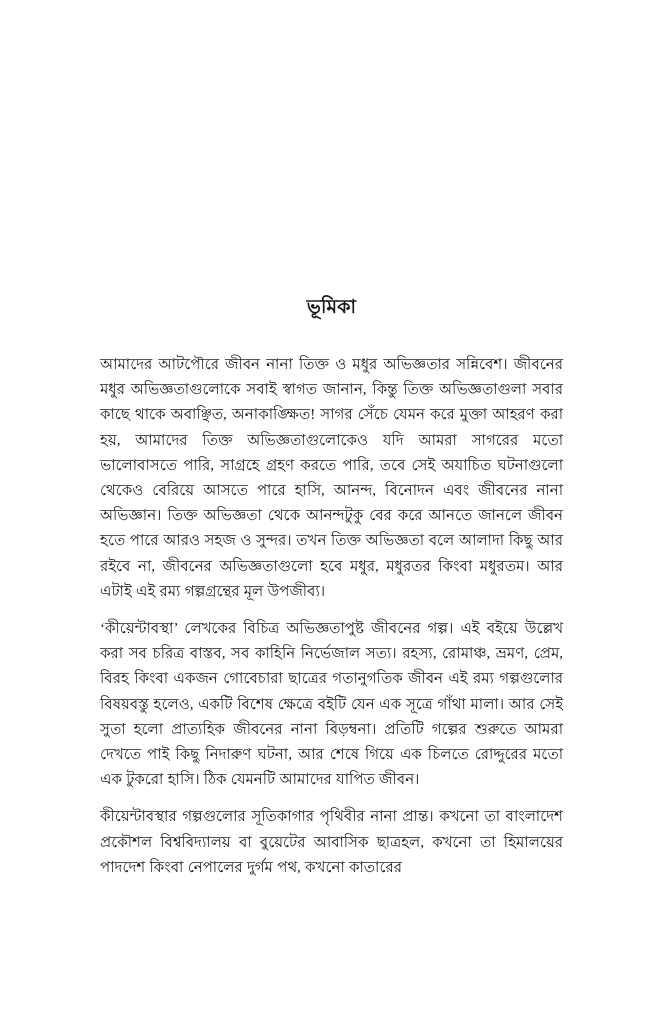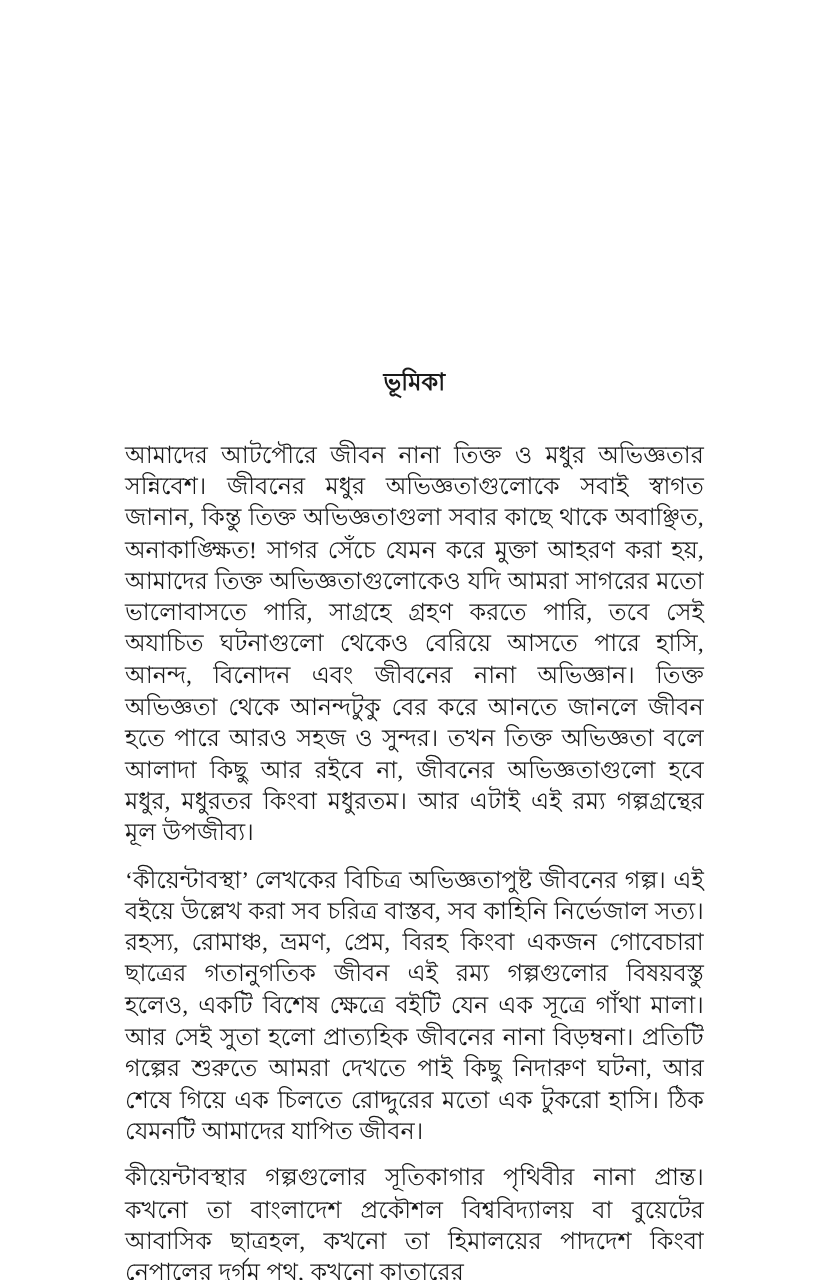--- a/index.html
+++ b/index.html
@@ -37,21 +37,21 @@
   .doc-title {
     font-size: 19px;
     font-weight: bold;
     text-align: center;
     line-height: 26px;
     margin: 0 0 32px 0;
     letter-spacing: 0.2px;
   }
 
   .para {
-    font-size: 19px;
+    font-size: 15px;
     line-height: 25.2px;
     text-align: justify;
     text-justify: inter-word;
     margin: 0 0 12px 0;
     word-spacing: 0.5px;
   }
   .para:last-child {
     margin-bottom: 4px;
   }
 </style>

